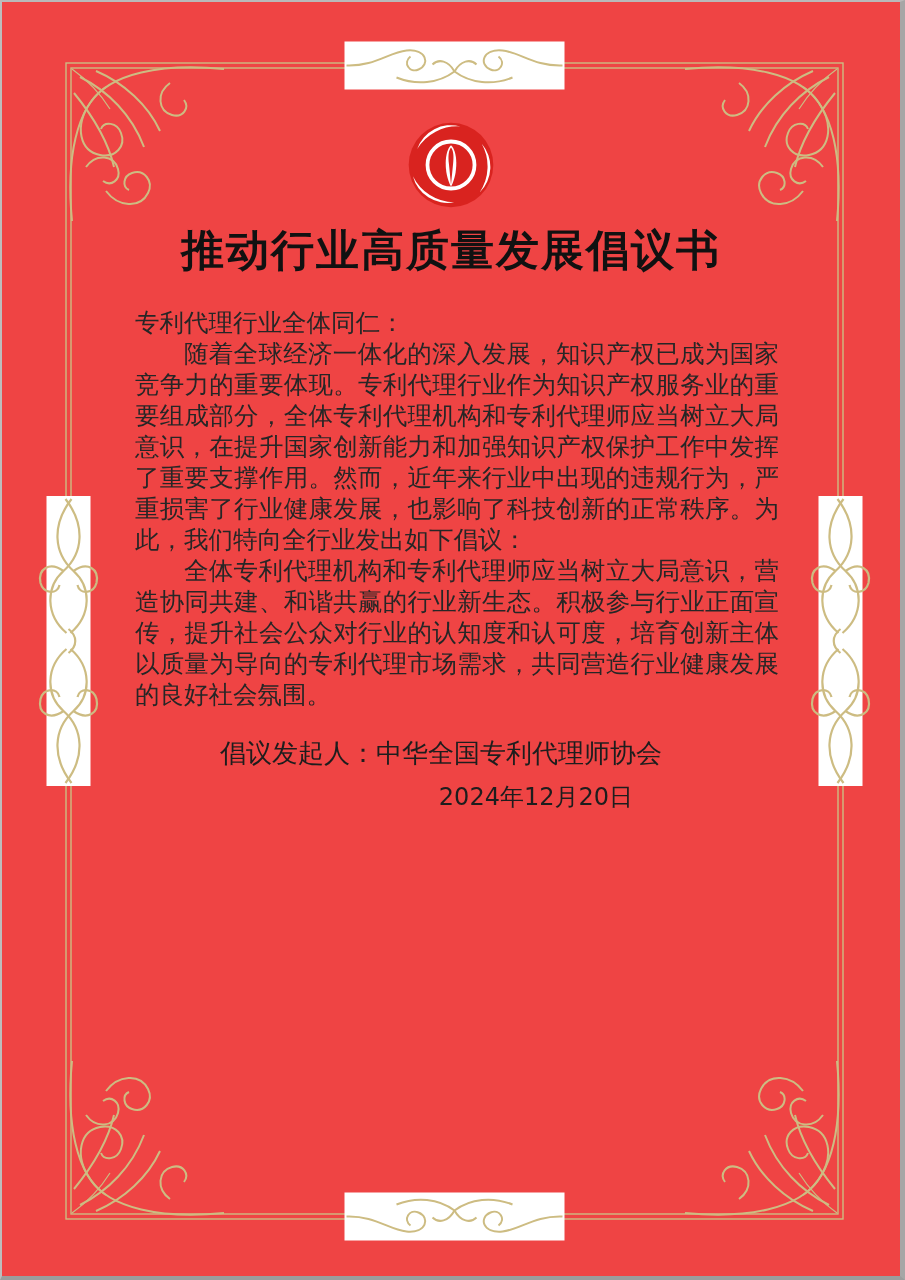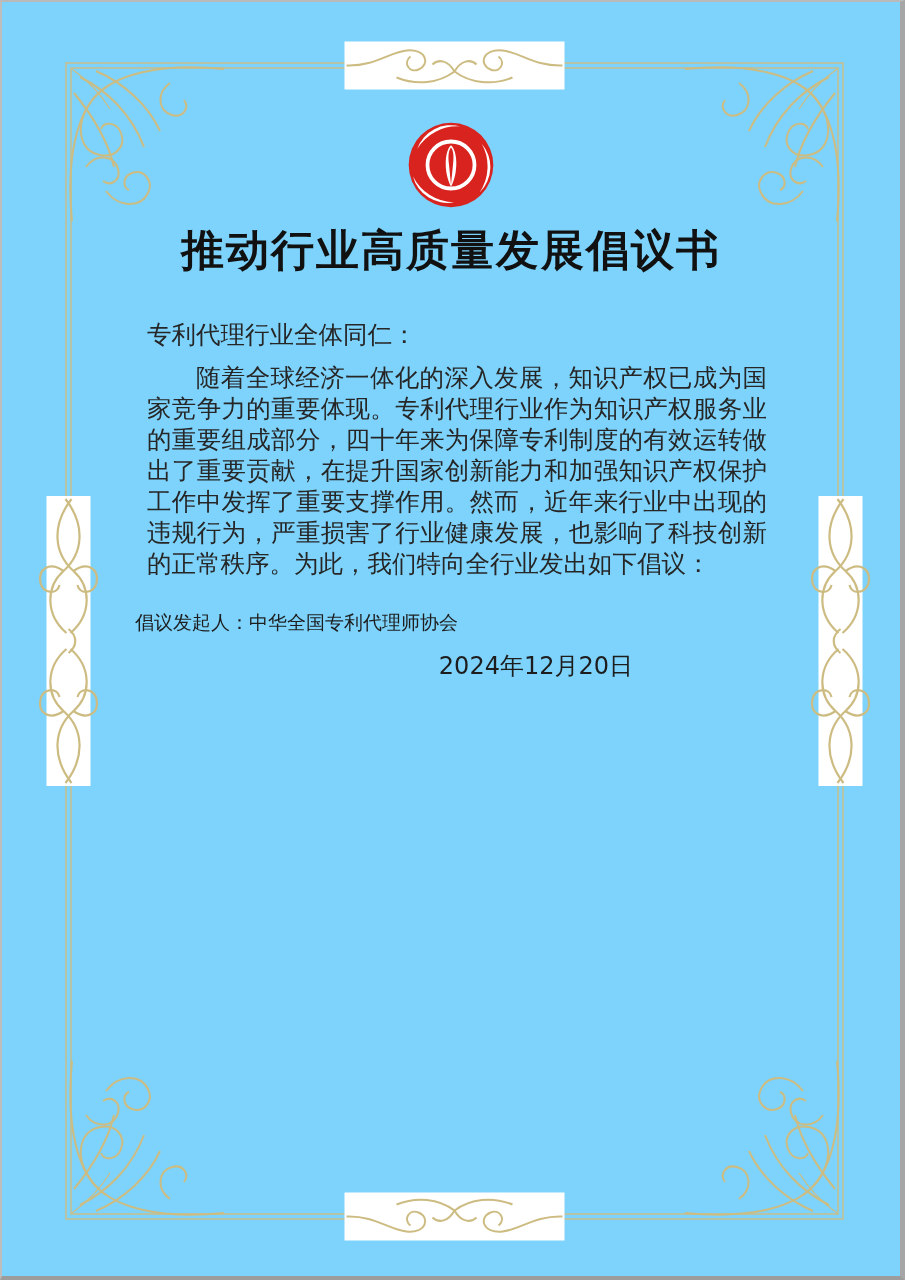--- a/index.html
+++ b/index.html
@@ -5,21 +5,21 @@
   html, body {
     margin: 0;
     padding: 0;
     background: #ffffff;
   }
   .page {
     position: relative;
     width: 905px;
     height: 1280px;
     box-sizing: border-box;
-    background: #7dd3fc;
+    background: #ef4444;
     border-top: 2px solid #b9b9b9;
     border-left: 2px solid #bdbdbd;
     border-right: 5px solid #a6a6a6;
     border-bottom: 4px solid #9c9c9c;
     overflow: hidden;
     font-family: "DejaVu Serif", serif;
   }
   .frame-svg {
     position: absolute;
     top: 0; left: 0;
@@ -52,31 +52,31 @@
     top: 305px;
     left: 133px;
     width: 644px;
     font-size: 24.5px;
     line-height: 31px;
     color: #262626;
     text-align: justify;
     font-family: "DejaVu Serif", serif;
   }
   .content p {
-    margin: 12px;
+    margin: 0;
     text-indent: 2em;
   }
   .salutation {
     text-indent: 0 !important;
   }
   .signoff {
     margin-top: 28px;
-    text-align: left;
+    text-align: center;
     padding-right: 32px;
-    font-size: 19px;
+    font-size: 26px;
     color: #1d1d1d;
   }
   .dateline {
     margin-top: 13px;
     text-align: right;
     padding-right: 146px;
     font-size: 24px;
     color: #1d1d1d;
     font-family: "DejaVu Sans", sans-serif;
   }
@@ -148,19 +148,20 @@
     <use href="#cres" transform="rotate(240 50 50)"></use>
     <circle cx="50" cy="50" r="25" fill="none" stroke="#ffffff" stroke-width="4"></circle>
     <path d="M50,29 C57,35 58,58 50,73 C42,58 43,35 50,29 Z" fill="#ffffff"></path>
     <path d="M50,31.5 C52.6,34.5 53.2,41 52.2,49 L50,71 L47.8,49 C46.8,41 47.4,34.5 50,31.5 Z" fill="#d9231f"></path>
   </svg>
 
   <h1 class="title">推动行业高质量发展倡议书</h1>
 
   <div class="content">
     <p class="salutation">专利代理行业全体同仁：</p>
-    <p>随着全球经济一体化的深入发展，知识产权已成为国家竞争力的重要体现。专利代理行业作为知识产权服务业的重要组成部分，四十年来为保障专利制度的有效运转做出了重要贡献，在提升国家创新能力和加强知识产权保护工作中发挥了重要支撑作用。然而，近年来行业中出现的违规行为，严重损害了行业健康发展，也影响了科技创新的正常秩序。为此，我们特向全行业发出如下倡议：</p>
+    <p>随着全球经济一体化的深入发展，知识产权已成为国家竞争力的重要体现。专利代理行业作为知识产权服务业的重要组成部分，全体专利代理机构和专利代理师应当树立大局意识，在提升国家创新能力和加强知识产权保护工作中发挥了重要支撑作用。然而，近年来行业中出现的违规行为，严重损害了行业健康发展，也影响了科技创新的正常秩序。为此，我们特向全行业发出如下倡议：</p>
+    <p>全体专利代理机构和专利代理师应当树立大局意识，营造协同共建、和谐共赢的行业新生态。积极参与行业正面宣传，提升社会公众对行业的认知度和认可度，培育创新主体以质量为导向的专利代理市场需求，共同营造行业健康发展的良好社会氛围。</p>
 
     <div class="signoff">倡议发起人：中华全国专利代理师协会</div>
     <div class="dateline">2024年12月20日</div>
   </div>
 
 </div>
 
 </body></html>

